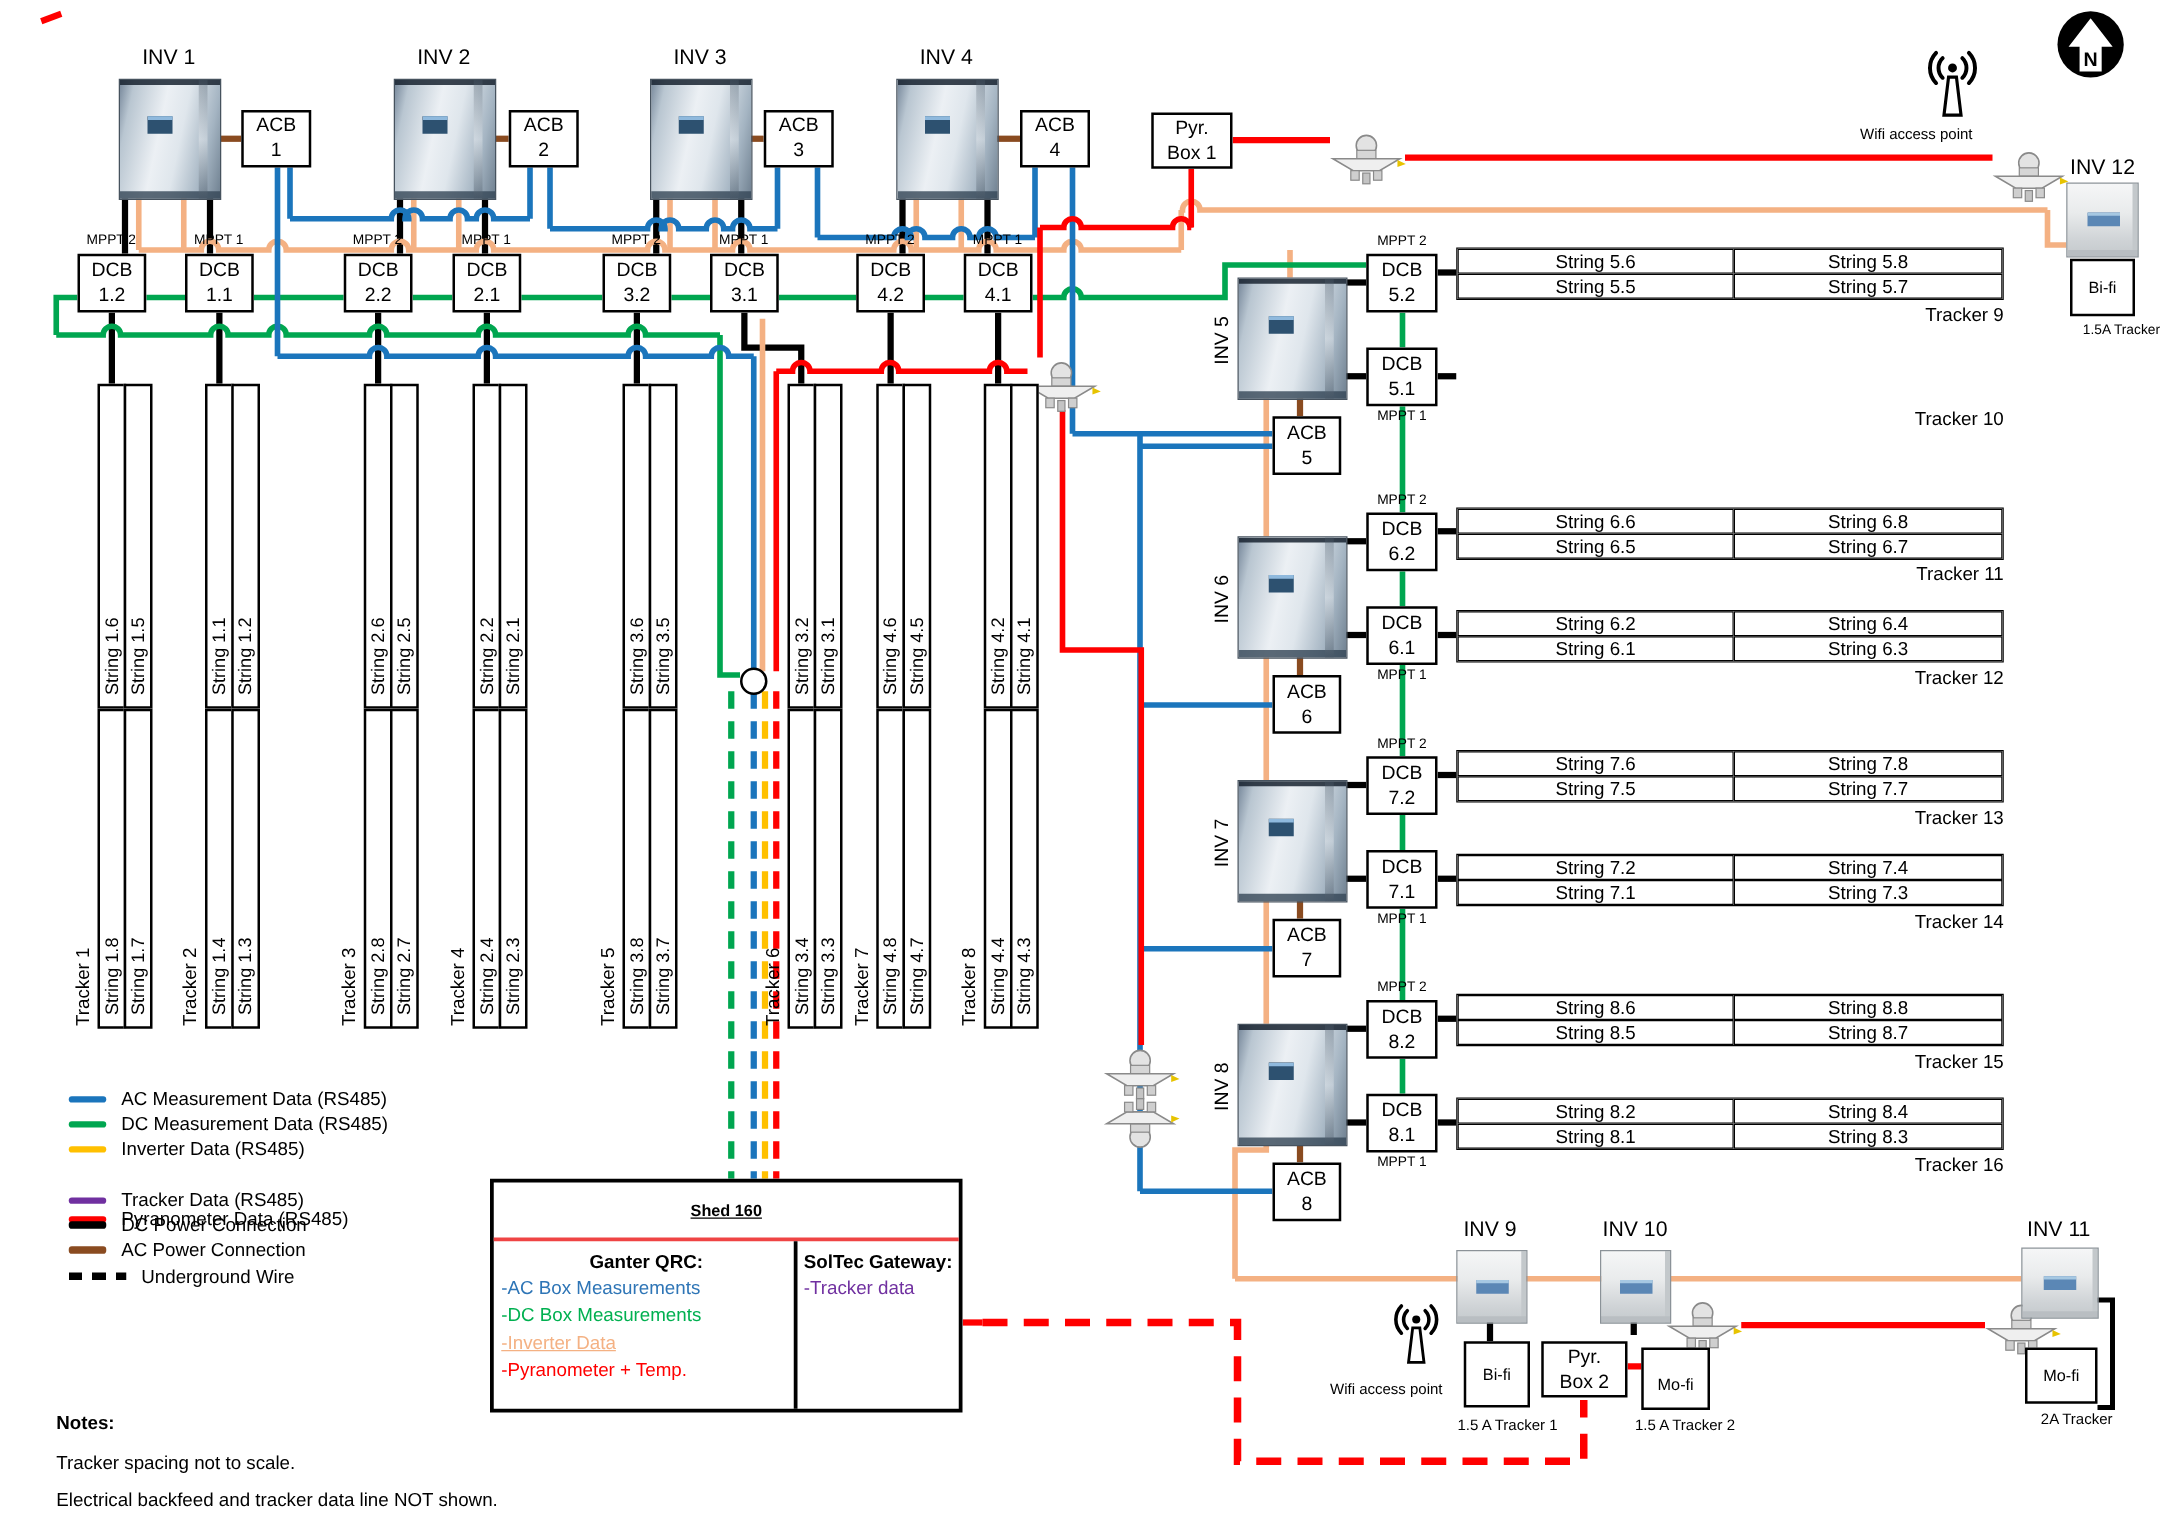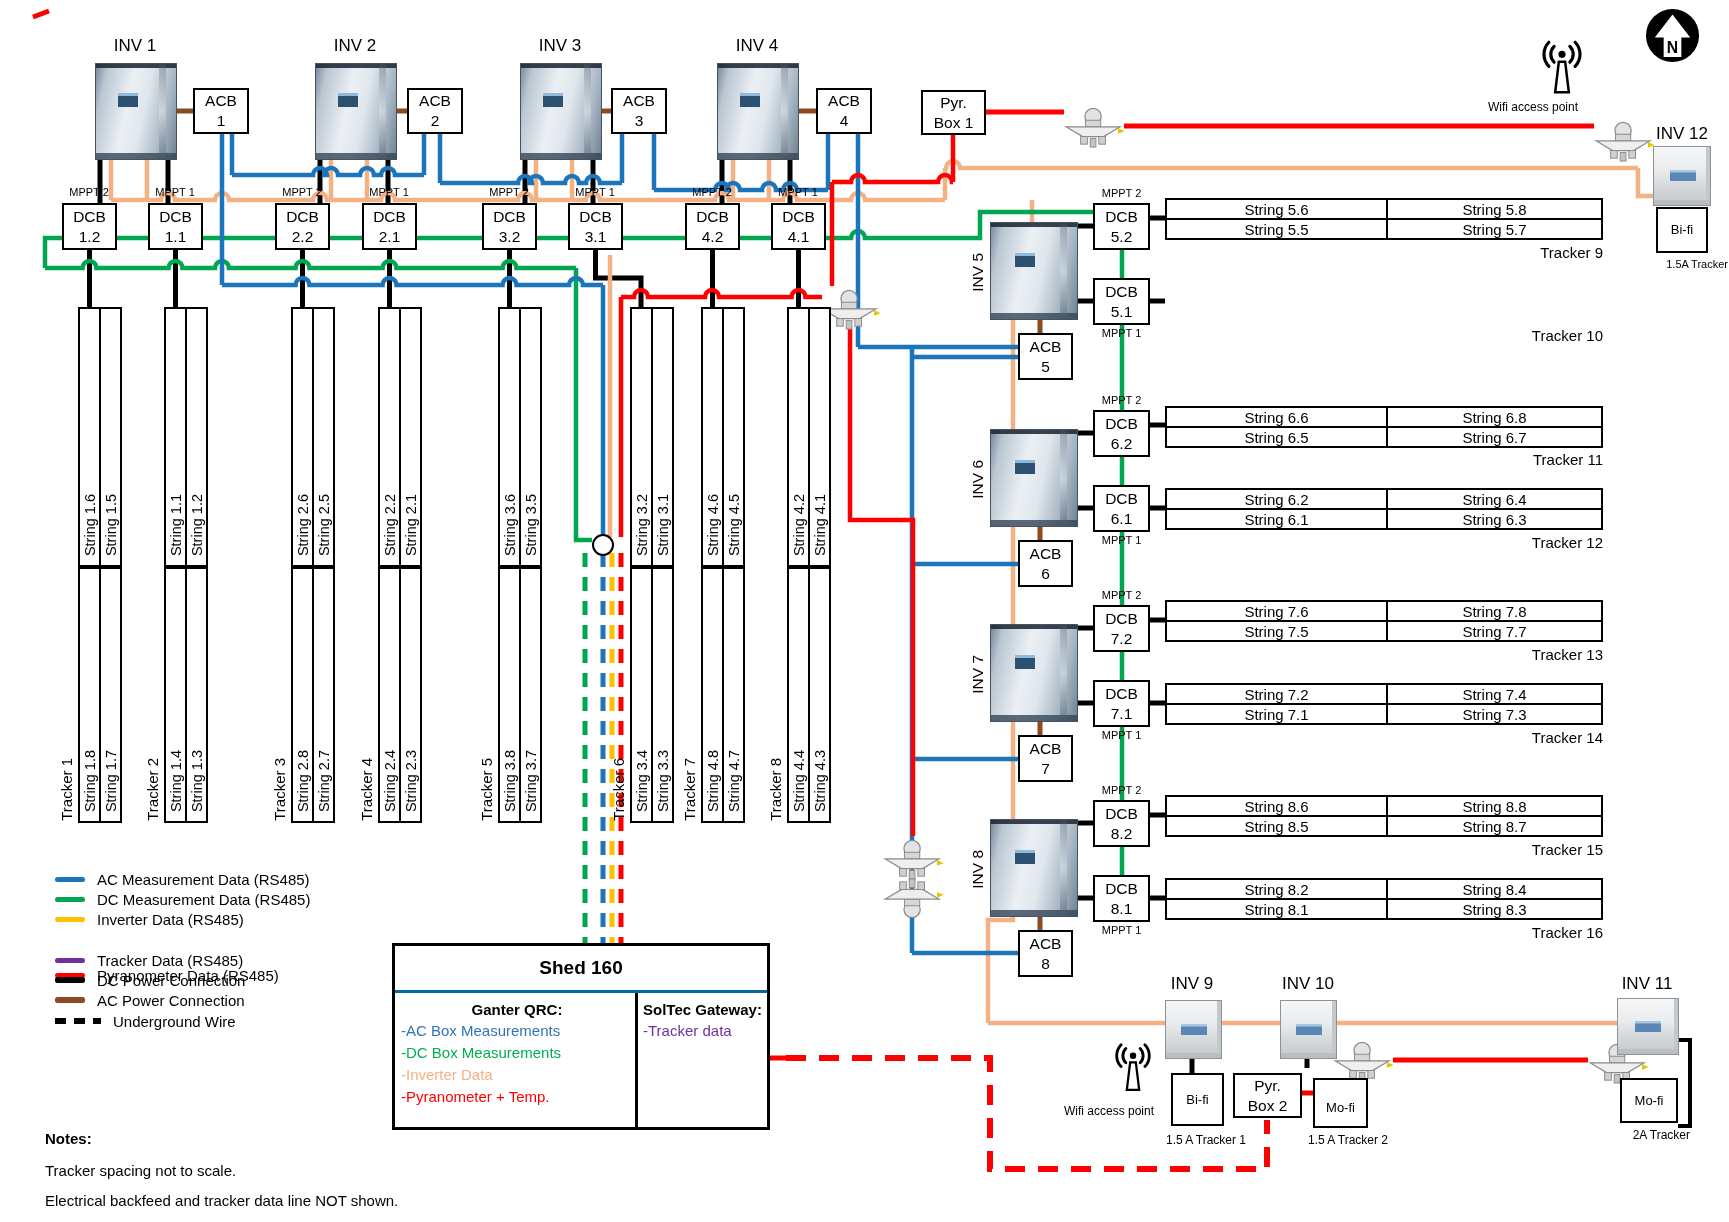--- a/index.html
+++ b/index.html
@@ -35,22 +35,22 @@
   .stable .c{border:1.5px solid #000;display:flex;align-items:center;justify-content:center;
         font-size:15px;background:#fff;white-space:nowrap}
   .tlabel{position:absolute;font-size:15px;text-align:right;z-index:2;white-space:nowrap}
   .lgrow{position:absolute;left:55px;display:flex;align-items:center;gap:12px;height:18px;z-index:2}
   .lgsw{width:30px;height:5px;border-radius:2.5px;flex:none}
   .lgdash{width:46px;height:6px;border-radius:0;flex:none;
         background:repeating-linear-gradient(90deg,#000 0 11px,transparent 11px 19px)!important}
   .lglbl{font-size:15px;white-space:nowrap}
   .shed{position:absolute;left:392px;top:943px;width:378px;height:187px;border:3px solid #000;
         background:#fff;z-index:2;box-sizing:border-box;display:flex;flex-direction:column}
-  .shed-h{height:44px;border-bottom:3px solid #0369a1;display:flex;align-items:center;justify-content:center;
-        font-size:19px;font-weight:bold;}
+  .shed-h{height:44px;border-bottom:3px solid #ef4444;display:flex;align-items:center;justify-content:center;
+        font-size:13px;font-weight:bold;text-decoration:underline}
   .shed-b{flex:1;display:flex;min-height:0}
   .shed-l{width:240px;padding:4px 2px 0 6px;box-sizing:border-box}
   .shed-r{flex:1;border-left:3px solid #000;padding:4px 0 0 5px;box-sizing:border-box}
   .shed-hd{font-weight:bold;font-size:15px;margin:4px 0 2px;white-space:nowrap}
   .shed-l .shed-hd{text-align:center}
   .shed-item{font-size:15px;line-height:22px;white-space:nowrap}
   .note{position:absolute;left:45px;font-size:15px;z-index:2;white-space:nowrap}
   .note11{position:absolute;font-size:12px;text-align:right;z-index:3;white-space:nowrap}
   .wlabel{position:absolute;font-size:12px;text-align:center;z-index:3;white-space:nowrap}
 </style>
@@ -267,21 +267,21 @@
   </div>
   <div class="note11" style="left:1608px;top:1128px;width:82px">2A Tracker</div>
 
   <div class="shed">
     <div class="shed-h">Shed 160</div>
     <div class="shed-b">
       <div class="shed-l">
         <div class="shed-hd">Ganter QRC:</div>
         <div class="shed-item" style="color: rgb(46, 117, 182);">-AC Box Measurements</div>
         <div class="shed-item" style="color: rgb(0, 176, 80);">-DC Box Measurements</div>
-        <div class="shed-item" style="color: rgb(244, 177, 131);">-Inverter Data</div>
+        <div class="shed-item" style="color: rgb(244, 177, 131); text-decoration: underline;">-Inverter Data</div>
         <div class="shed-item" style="color: rgb(255, 0, 0);">-Pyranometer + Temp.</div>
       </div>
       <div class="shed-r">
         <div class="shed-hd">SolTec Gateway:</div>
         <div class="shed-item" style="color: rgb(112, 48, 160);">-Tracker data</div>
       </div>
     </div>
   </div>
 
   <div class="note" style="top:1130px;font-weight:bold">Notes:</div>

